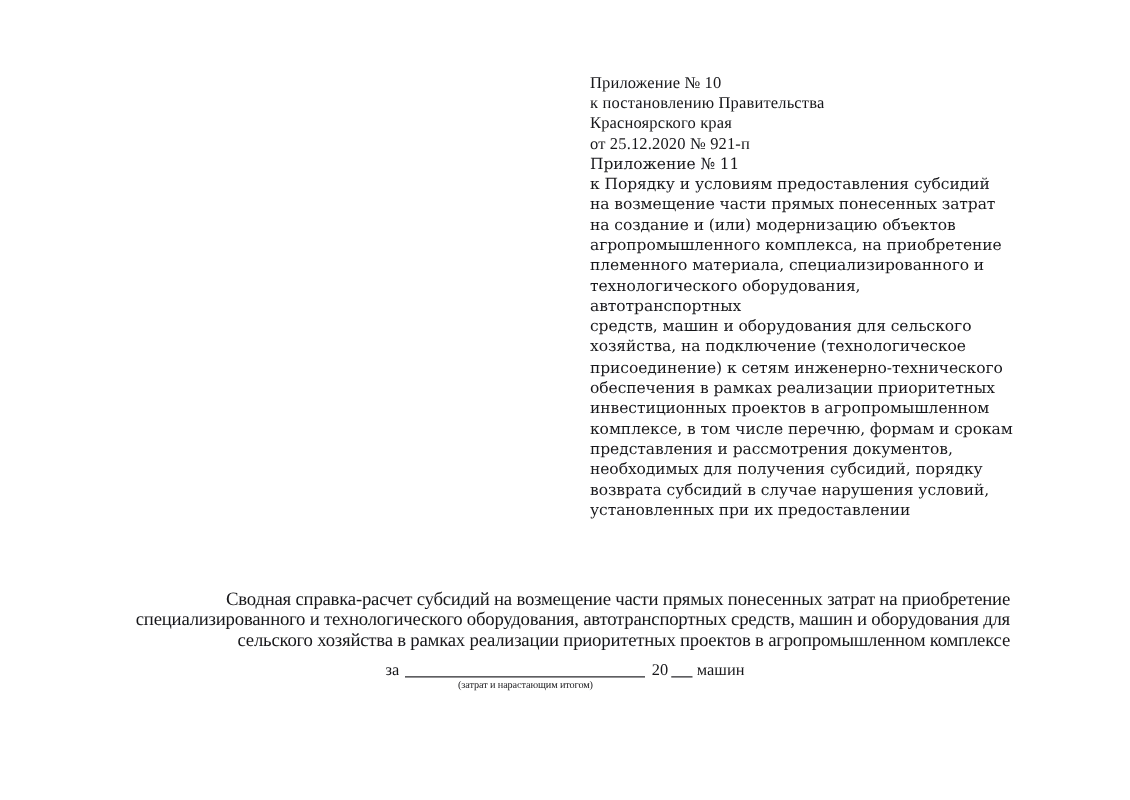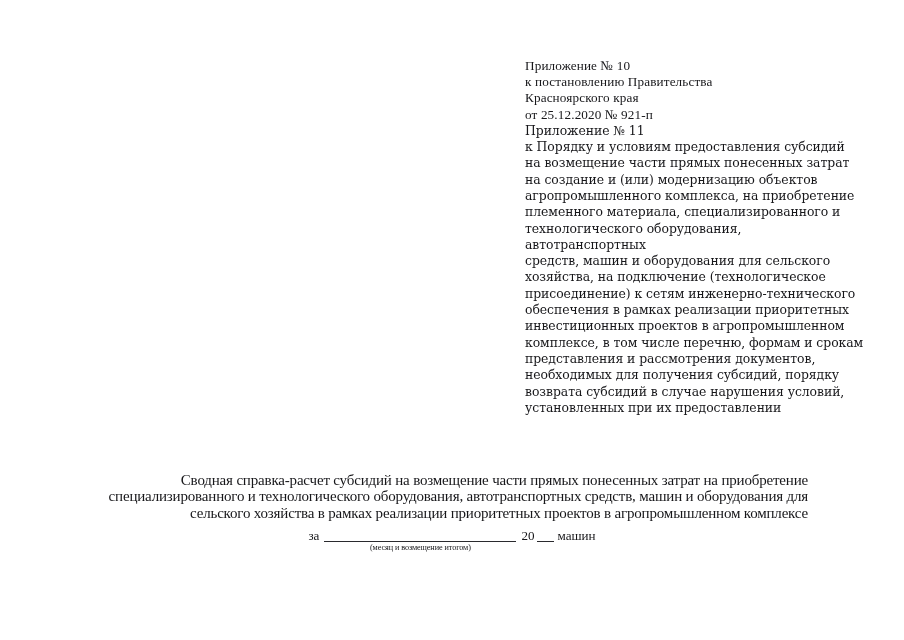--- a/index.html
+++ b/index.html
@@ -16,21 +16,21 @@
     background: #ffffff;
     overflow: hidden;
     color: #17171a;
     font-family: "Liberation Serif", "DejaVu Serif", serif;
     -webkit-font-smoothing: antialiased;
   }
 
   
   .approval-column {
     position: absolute;
-    left: 525px;
+    left: 472px;
     top: 58px;
     width: 340px;
   }
 
   .approval-block {
     font-size: 13.2px;
     line-height: 16.2px;
     text-align: left;
     white-space: pre-line;
   }
@@ -154,21 +154,21 @@
   <div class="doc-title">Сводная справка-расчет субсидий на возмещение части прямых понесенных затрат на приобретение
 специализированного и технологического оборудования, автотранспортных средств, машин и оборудования для
 сельского хозяйства в рамках реализации приоритетных проектов в агропромышленном комплексе</div>
 
   <div class="period-row">
 
     <span class="period-label">за</span>
 
     <span class="period-blank-wrap">
       <span class="period-blank"></span>
-      <span class="period-caption">(месяц и возмещение итогом)</span>
+      <span class="period-caption">(затрат и нарастающим итогом)</span>
     </span>
 
     <span class="period-year">
       <span class="year-prefix">20</span>
       <span class="year-blank"></span>
       <span class="year-suffix">машин</span>
     </span>
 
   </div>
 

